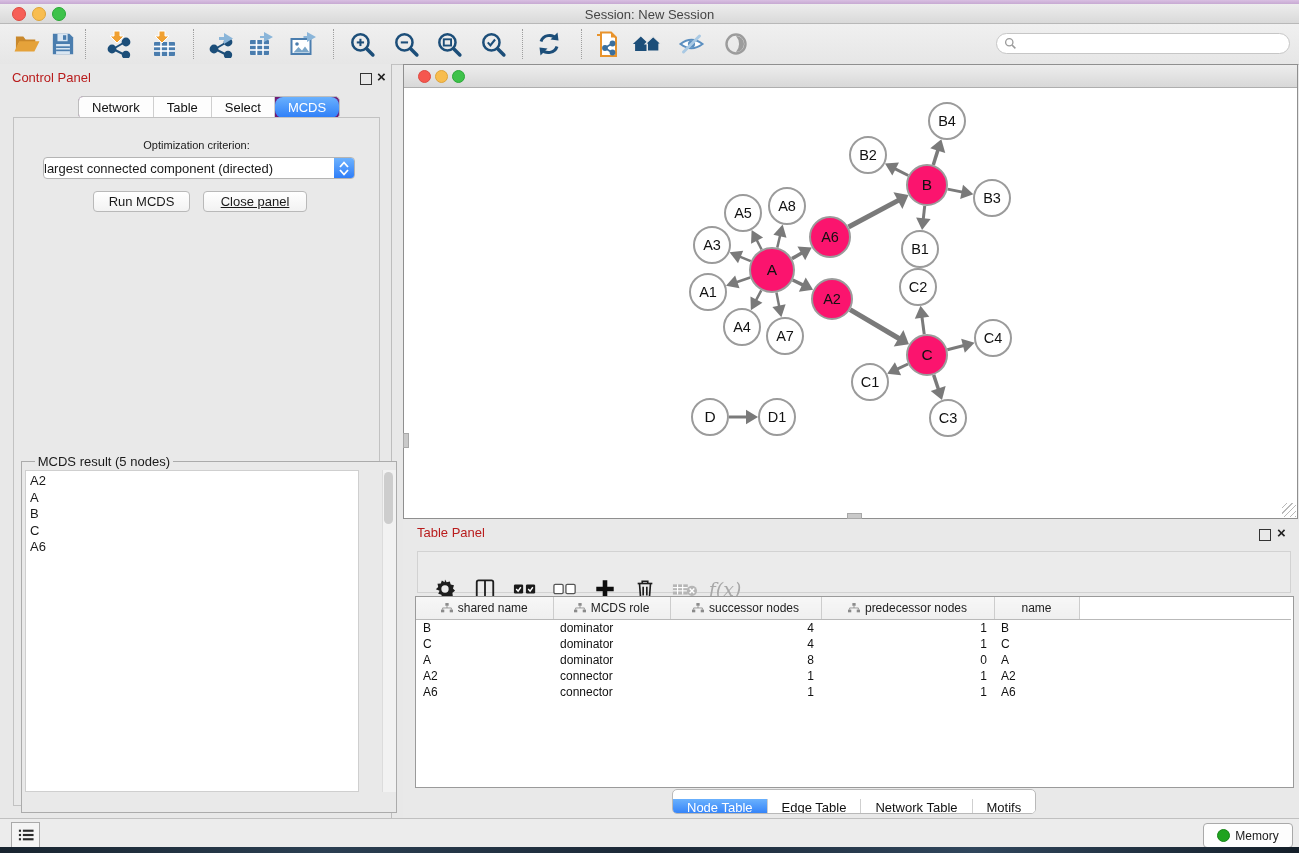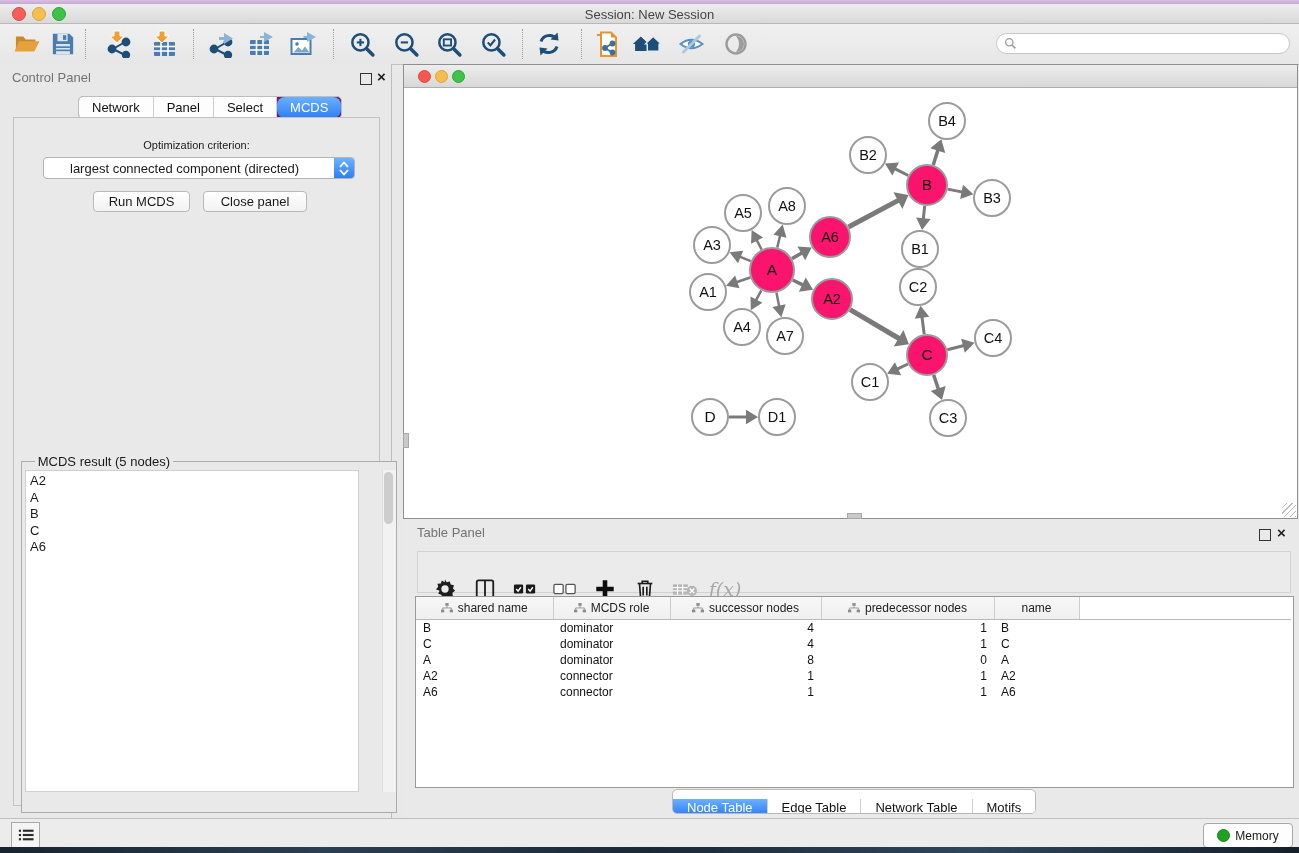--- a/index.html
+++ b/index.html
@@ -20,35 +20,35 @@
   .tl.green{background:#3ec24a;border:1px solid #2aa838;left:52px;}
   .title-text{width:100%;text-align:center;top:3px;color:#454545;font-size:13px;}
 
   .toolbar{left:0;top:24px;width:1299px;height:40px;background:linear-gradient(#f0f0f0,#e6e6e6);border-bottom:1px solid #c2c2c2;}
   .tbi{top:6px;width:30px;height:28px;display:flex;align-items:center;justify-content:center;}
   .tb-sep{top:5px;width:0;height:30px;border-left:1px dotted #9e9e9e;}
   .searchbox{right:9px;top:9px;width:294px;height:21px;background:#fff;border:1px solid #c6c6c6;border-radius:11px;display:flex;align-items:center;padding-left:7px;box-sizing:border-box;}
 
   
   .control-panel{left:0;top:64px;width:391px;height:756px;background:#e8e8e8;border-right:1px solid #bdbdbd;}
-  .panel-title{left:12px;top:6px;font-size:13px;color:#737373;}
+  .panel-title{left:12px;top:6px;font-size:13px;color:#b91c1c;}
   .float-btn{width:10px;height:10px;border:1.5px solid #333;top:9px;}
   .close-btn{top:5px;font-weight:bold;font-size:15px;color:#222;line-height:16px;}
   .seg-tabs{left:78px;top:32px;height:21px;display:flex;border:1px solid #bdbdbd;border-radius:5px;background:#701a75;overflow:hidden;}
   .seg{padding:0 13px;display:flex;align-items:center;font-size:13px;color:#111;border-right:1px solid #cfcfcf;background:#fdfdfd;}
   .seg:last-child{border-right:none;}
   .seg.active{background:linear-gradient(#6ab1fd,#2e7ef8);color:#fff;border-radius:8px;}
   .cp-frame{left:13px;top:53px;width:365px;height:687px;border:1px solid #c2c2c2;background:#e9e9e9;}
   .opt-label{left:0;top:21px;width:365px;text-align:center;font-size:11px;}
   .dropdown{left:29px;top:39px;width:312px;height:22px;background:#fff;border:1px solid #b4b4b4;border-radius:4px;display:flex;align-items:center;box-sizing:border-box;}
-  .dropdown .dd-text{font-size:13px;flex:1;white-space:nowrap;overflow:hidden;margin-left:26px;}
+  .dropdown .dd-text{font-size:13px;flex:1;white-space:nowrap;overflow:hidden;}
   .dd-stepper{width:20px;height:20px;border-radius:0 3px 3px 0;background:linear-gradient(#6db2fe,#2f7ef8);display:flex;flex-direction:column;align-items:center;justify-content:center;gap:1px;}
   .btn{height:21px;background:linear-gradient(#ffffff,#f2f2f2);border:1px solid #b9b9b9;border-radius:4px;font-size:13px;display:flex;align-items:center;justify-content:center;box-sizing:border-box;}
   .run-btn{left:79px;top:73px;width:97px;}
-  .closep-btn{left:189px;top:73px;width:104px;}
+  .closep-btn{left:189px;top:73px;width:104px;text-decoration:underline;}
   .result-box{left:5px;top:336px;width:354px;height:344px;border:1px solid #ababab;background:#e9e9e9;}
   .result-box legend{font-size:13px;padding:0 3px;margin-left:3px;}
   .result-list{left:3px;top:1px;width:334px;height:322px;background:#fff;border:1px solid #cfcfcf;font-size:13px;line-height:16.5px;padding:2px 0 0 4px;box-sizing:border-box;}
   .result-scroll{right:0px;top:1px;width:13px;height:322px;background:#f2f2f2;border-left:1px solid #dcdcdc;}
   .result-thumb{left:1.5px;top:2px;width:9px;height:52px;background:#cdcdcd;border-radius:5px;}
 
   
   .net-window{left:403px;top:64px;width:895px;height:455px;border:1px solid #8f8f8f;background:#fff;box-sizing:border-box;}
   .net-titlebar{left:0;top:0;width:100%;height:22px;background:linear-gradient(#ededed,#d8d8d8);border-bottom:1px solid #aeaeae;}
   .net-tl{width:11px;height:11px;border-radius:50%;top:5px;}
@@ -255,21 +255,21 @@
   </div>
 </div>
 
 <div class="abs control-panel">
   <div class="abs panel-title">Control Panel</div>
   <div class="abs float-btn" style="left:360px"></div>
   <div class="abs close-btn" style="left:377px">×</div>
 
   <div class="abs seg-tabs">
       <div class="seg">Network</div>
-      <div class="seg">Panel</div>
+      <div class="seg">Table</div>
       <div class="seg">Select</div>
       <div class="seg active">MCDS</div>
     </div>
 
   <div class="abs cp-frame">
     <div class="abs opt-label">Optimization criterion:</div>
     <div class="abs dropdown">
       <div class="dd-text">largest connected component (directed)</div>
       <div class="dd-stepper">
         <svg width="10" height="7" viewBox="0 0 10 7">

